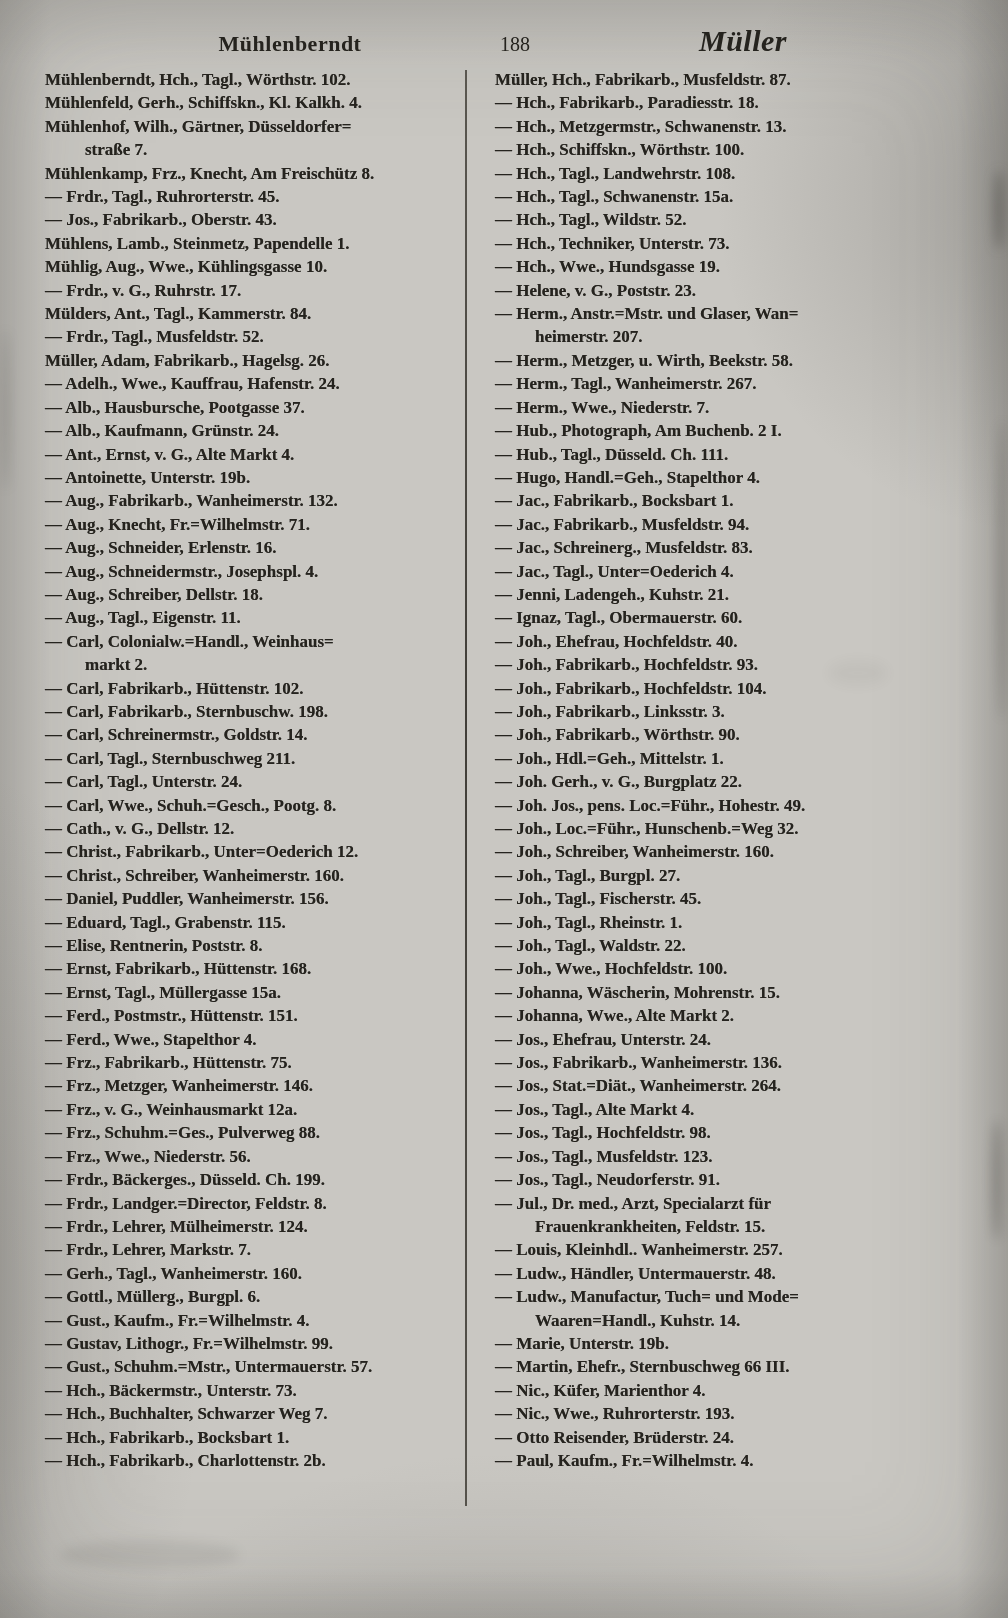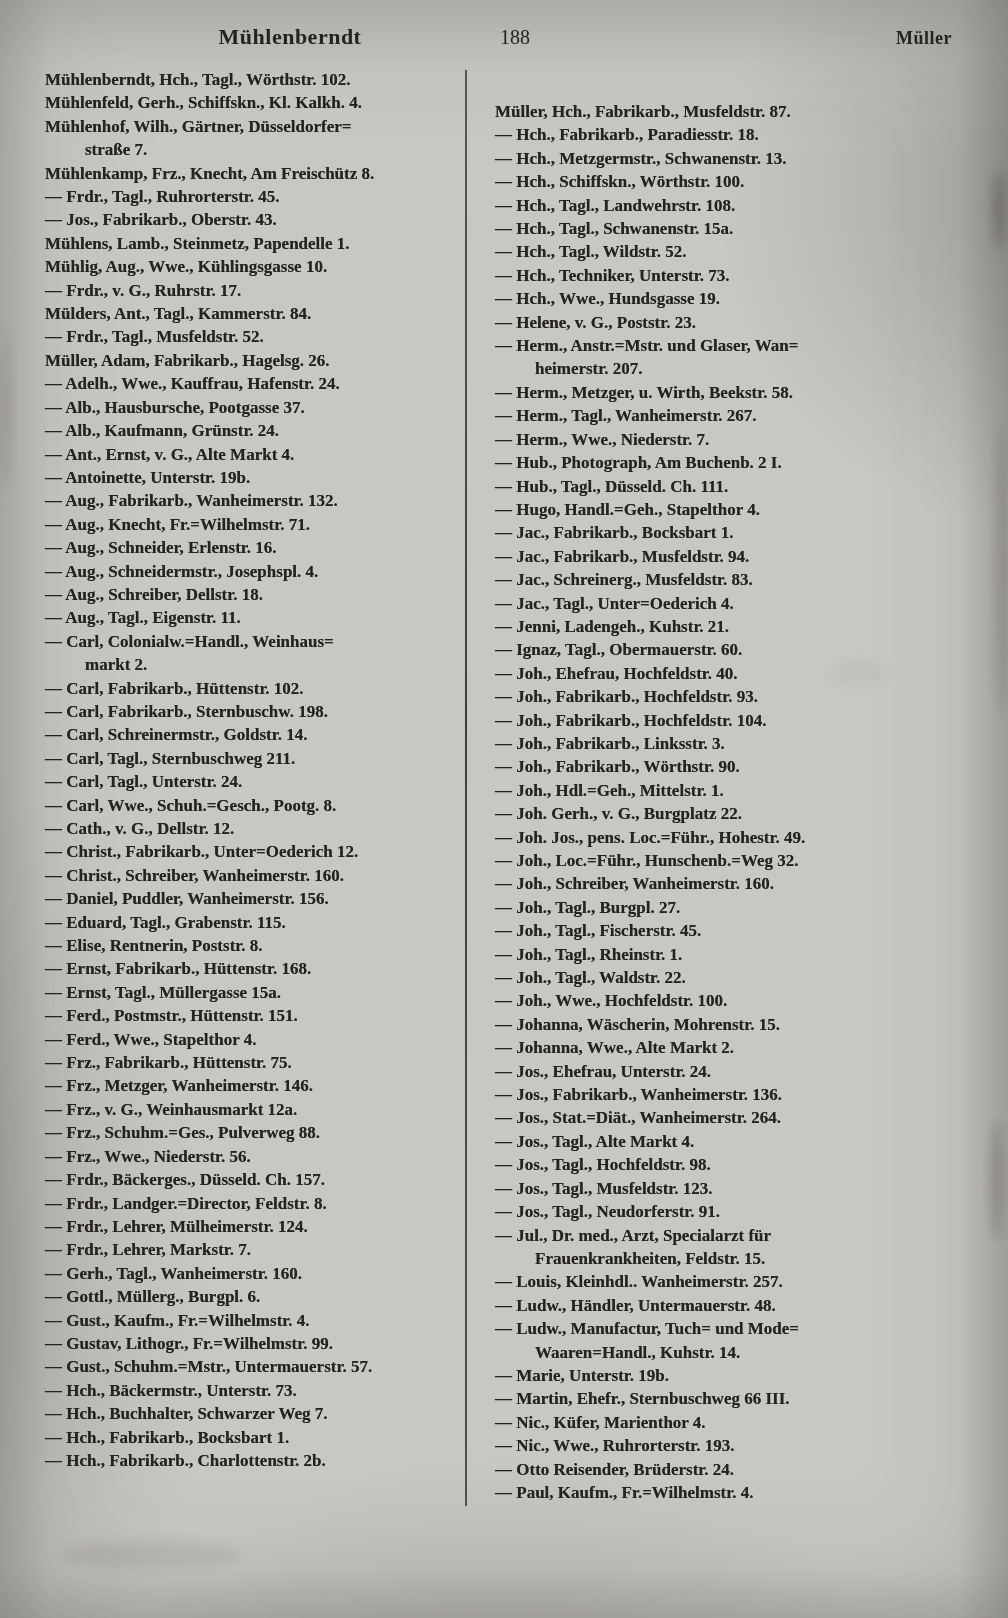--- a/index.html
+++ b/index.html
@@ -26,28 +26,28 @@
     box-shadow: inset 0 0 130px rgba(70,68,63,.28);
   }
   .header {
     display: flex;
     align-items: baseline;
     padding: 24px 0 0 84px;
     height: 54px;
   }
   .h-left  { width: 412px; text-align: center; font-size: 22px; font-weight: 700; letter-spacing: .5px; }
   .h-num   { width: 38px;  text-align: center; font-size: 20px; font-weight: 400; }
-  .h-right { width: 418px; text-align: right; font-size: 18px; font-weight: 700; letter-spacing: .5px; }
+  .h-right { width: 418px; text-align: center; font-size: 30px; font-weight: 700; letter-spacing: .5px; font-style: italic; }
   .columns {
     display: flex;
     padding-left: 45px;
     margin-top: 14px;
   }
   .col { width: 412px; }
-  .col-right { width: 418px; margin-top: 32px; }
+  .col-right { width: 418px; }
   .divider {
     width: 2px;
     height: 1436px;
     margin: 2px 28px 0 8px;
     background: linear-gradient(180deg, #5a5750, #413e38 45%, #55524b);
   }
   .entry {
     font-size: 17px;
     font-weight: 700;
     line-height: 23.4px;
@@ -123,21 +123,21 @@
         <div class="entry">— Elise, Rentnerin, Poststr. 8.</div>
         <div class="entry">— Ernst, Fabrikarb., Hüttenstr. 168.</div>
         <div class="entry">— Ernst, Tagl., Müllergasse 15a.</div>
         <div class="entry">— Ferd., Postmstr., Hüttenstr. 151.</div>
         <div class="entry">— Ferd., Wwe., Stapelthor 4.</div>
         <div class="entry">— Frz., Fabrikarb., Hüttenstr. 75.</div>
         <div class="entry">— Frz., Metzger, Wanheimerstr. 146.</div>
         <div class="entry">— Frz., v. G., Weinhausmarkt 12a.</div>
         <div class="entry">— Frz., Schuhm.=Ges., Pulverweg 88.</div>
         <div class="entry">— Frz., Wwe., Niederstr. 56.</div>
-        <div class="entry">— Frdr., Bäckerges., Düsseld. Ch. 157.</div>
+        <div class="entry">— Frdr., Bäckerges., Düsseld. Ch. 199.</div>
         <div class="entry">— Frdr., Landger.=Director, Feldstr. 8.</div>
         <div class="entry">— Frdr., Lehrer, Mülheimerstr. 124.</div>
         <div class="entry">— Frdr., Lehrer, Markstr. 7.</div>
         <div class="entry">— Gerh., Tagl., Wanheimerstr. 160.</div>
         <div class="entry">— Gottl., Müllerg., Burgpl. 6.</div>
         <div class="entry">— Gust., Kaufm., Fr.=Wilhelmstr. 4.</div>
         <div class="entry">— Gustav, Lithogr., Fr.=Wilhelmstr. 99.</div>
         <div class="entry">— Gust., Schuhm.=Mstr., Untermauerstr. 57.</div>
         <div class="entry">— Hch., Bäckermstr., Unterstr. 73.</div>
         <div class="entry">— Hch., Buchhalter, Schwarzer Weg 7.</div>

